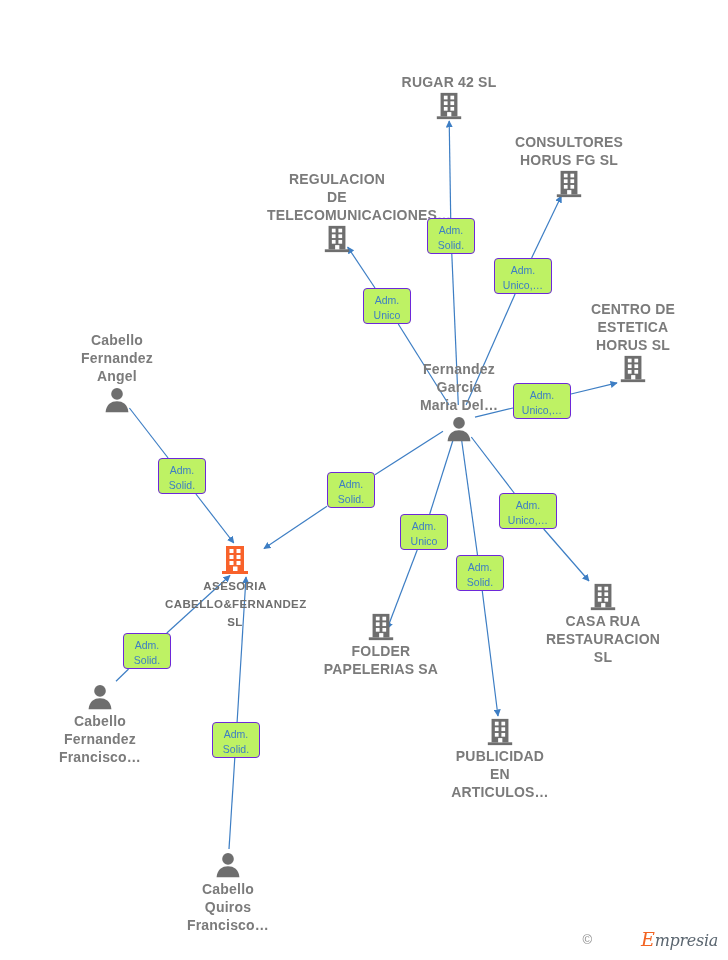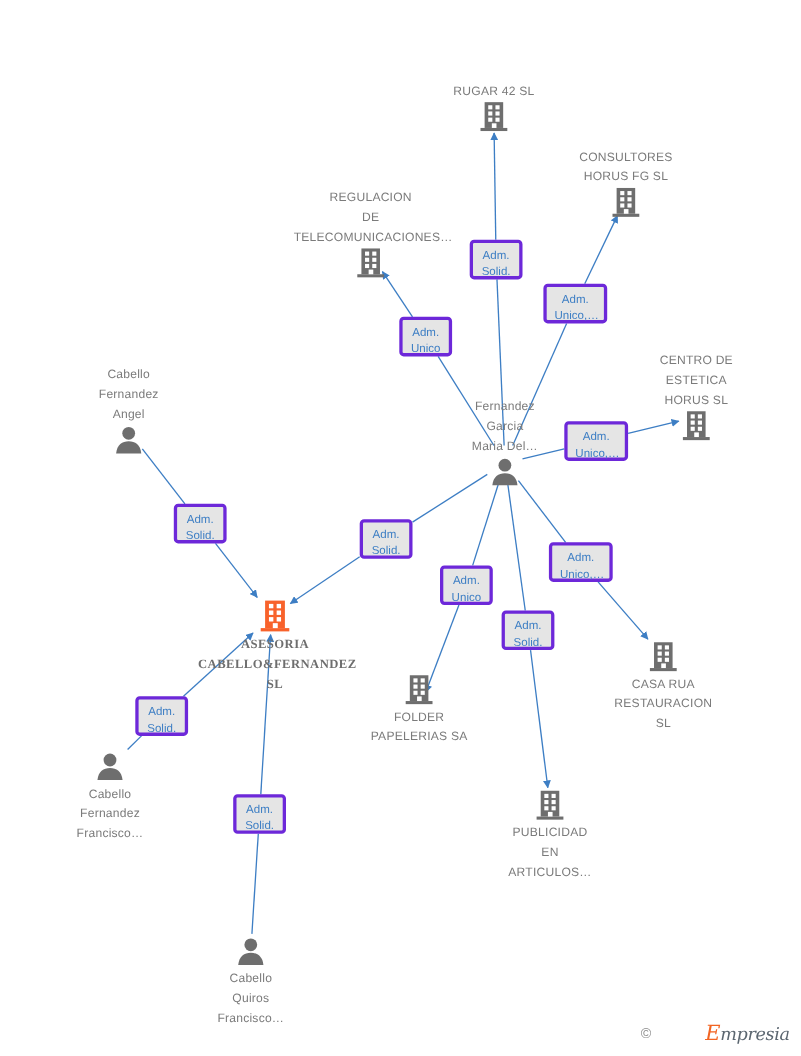--- a/index.html
+++ b/index.html
@@ -32,43 +32,44 @@
     z-index: 3;
   }
   .node .glyph {
     display: block;
     line-height: 0;
   }
   .node .glyph svg {
     display: inline-block;
   }
   .node-label {
-    font-size: 11px;
+    font-size: 14px;
     line-height: 14.5px;
     color: #7b7b7b;
     letter-spacing: 0.2px;
     white-space: pre-line;
+    font-weight: bold;
   }
   .node.company .node-label {
     color: #7b7b7b;
   }
   .node.focus .node-label {
     color: #6e6e6e;
     font-weight: bold;
     letter-spacing: 0.4px;
     font-size: 11.5px;
   }
   .node.person .node-label {
     color: #7b7b7b;
   }
   .edge-label {
     position: absolute;
-    border: 3px solid #6d28d9;
+    border: 1px solid #6d28d9;
     border-radius: 4px;
-    background: #e5e5e5;
+    background: #bef264;
     color: #3d7ec4;
     font-size: 10.5px;
     line-height: 15px;
     padding: 4px 7px 5px 7px;
     text-align: center;
     white-space: pre-line;
     z-index: 4;
     box-sizing: border-box;
   }
   #watermark {
@@ -164,21 +165,21 @@
             <rect x="7" y="2" width="18" height="25" fill="#6e6e6e"></rect>
             <rect x="3" y="27" width="26" height="3" fill="#6e6e6e"></rect>
             <rect x="10.5" y="5" width="4" height="4" fill="#fff"></rect>
             <rect x="17.5" y="5" width="4" height="4" fill="#fff"></rect>
             <rect x="10.5" y="11" width="4" height="4" fill="#fff"></rect>
             <rect x="17.5" y="11" width="4" height="4" fill="#fff"></rect>
             <rect x="10.5" y="17" width="4" height="4" fill="#fff"></rect>
             <rect x="17.5" y="17" width="4" height="4" fill="#fff"></rect>
             <rect x="14" y="22.5" width="4.5" height="4.5" fill="#fff"></rect>
           </svg></span></div>
-      <div class="node company" style="left: 633px; top: 318px;"><span class="node-label">CENTRO DE
+      <div class="node company" style="left: 633px; top: 300px;"><span class="node-label">CENTRO DE
 ESTETICA
 HORUS SL</span><span class="glyph"><svg width="30" height="30" viewBox="0 0 32 32" aria-hidden="true">
             <rect x="7" y="2" width="18" height="25" fill="#6e6e6e"></rect>
             <rect x="3" y="27" width="26" height="3" fill="#6e6e6e"></rect>
             <rect x="10.5" y="5" width="4" height="4" fill="#fff"></rect>
             <rect x="17.5" y="5" width="4" height="4" fill="#fff"></rect>
             <rect x="10.5" y="11" width="4" height="4" fill="#fff"></rect>
             <rect x="17.5" y="11" width="4" height="4" fill="#fff"></rect>
             <rect x="10.5" y="17" width="4" height="4" fill="#fff"></rect>
             <rect x="17.5" y="17" width="4" height="4" fill="#fff"></rect>
@@ -189,21 +190,21 @@
 Maria Del…</span><span class="glyph"><svg width="30" height="30" viewBox="0 0 32 32" aria-hidden="true">
             <circle cx="16" cy="9.5" r="6.2" fill="#6e6e6e"></circle>
             <path d="M3.8 29 C4.6 20.6 9.8 17.2 16 17.2 C22.2 17.2 27.4 20.6 28.2 29 Z" fill="#6e6e6e"></path>
           </svg></span></div>
       <div class="node person" style="left: 117px; top: 331px;"><span class="node-label">Cabello
 Fernandez
 Angel</span><span class="glyph"><svg width="30" height="30" viewBox="0 0 32 32" aria-hidden="true">
             <circle cx="16" cy="9.5" r="6.2" fill="#6e6e6e"></circle>
             <path d="M3.8 29 C4.6 20.6 9.8 17.2 16 17.2 C22.2 17.2 27.4 20.6 28.2 29 Z" fill="#6e6e6e"></path>
           </svg></span></div>
-      <div class="node focus" style="left: 250px; top: 544px; font-family: Liberation Serif, serif;"><span class="glyph"><svg width="32" height="32" viewBox="0 0 32 32" aria-hidden="true">
+      <div class="node focus" style="left: 235px; top: 544px;"><span class="glyph"><svg width="32" height="32" viewBox="0 0 32 32" aria-hidden="true">
             <rect x="7" y="2" width="18" height="25" fill="#f8622b"></rect>
             <rect x="3" y="27" width="26" height="3" fill="#f8622b"></rect>
             <rect x="10.5" y="5" width="4" height="4" fill="#fff"></rect>
             <rect x="17.5" y="5" width="4" height="4" fill="#fff"></rect>
             <rect x="10.5" y="11" width="4" height="4" fill="#fff"></rect>
             <rect x="17.5" y="11" width="4" height="4" fill="#fff"></rect>
             <rect x="10.5" y="17" width="4" height="4" fill="#fff"></rect>
             <rect x="17.5" y="17" width="4" height="4" fill="#fff"></rect>
             <rect x="14" y="22.5" width="4.5" height="4.5" fill="#fff"></rect>
           </svg></span><span class="node-label">ASESORIA

